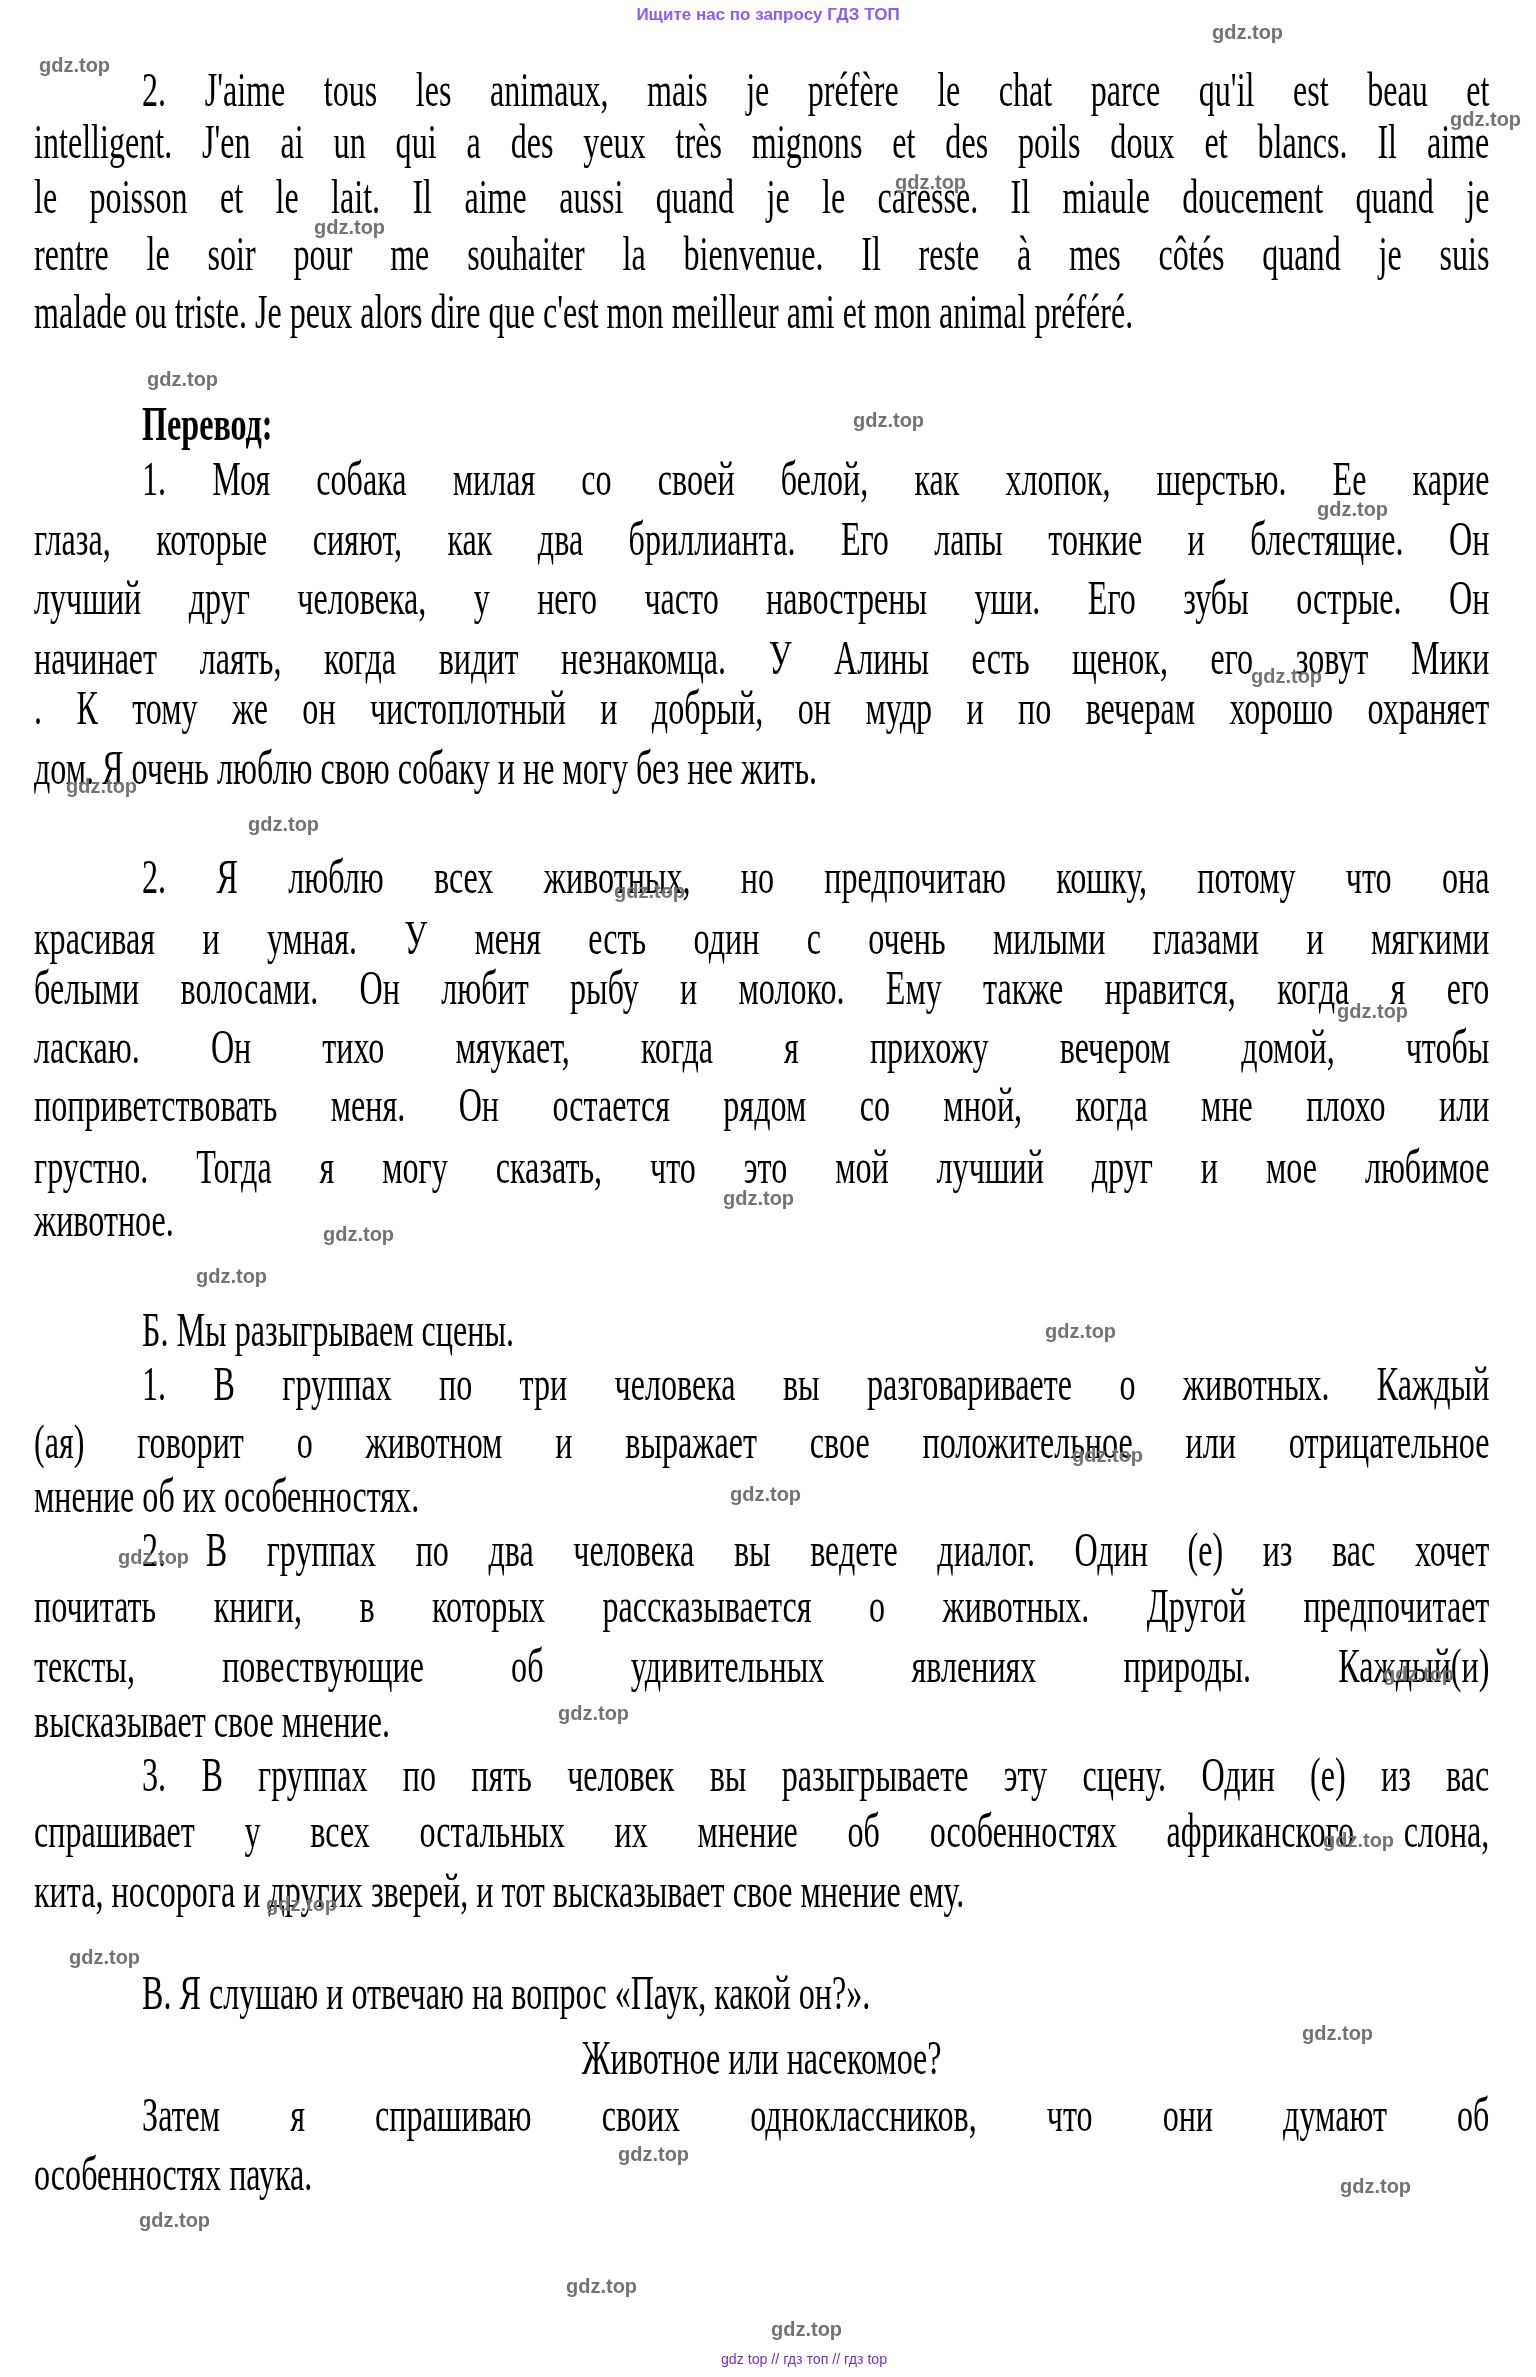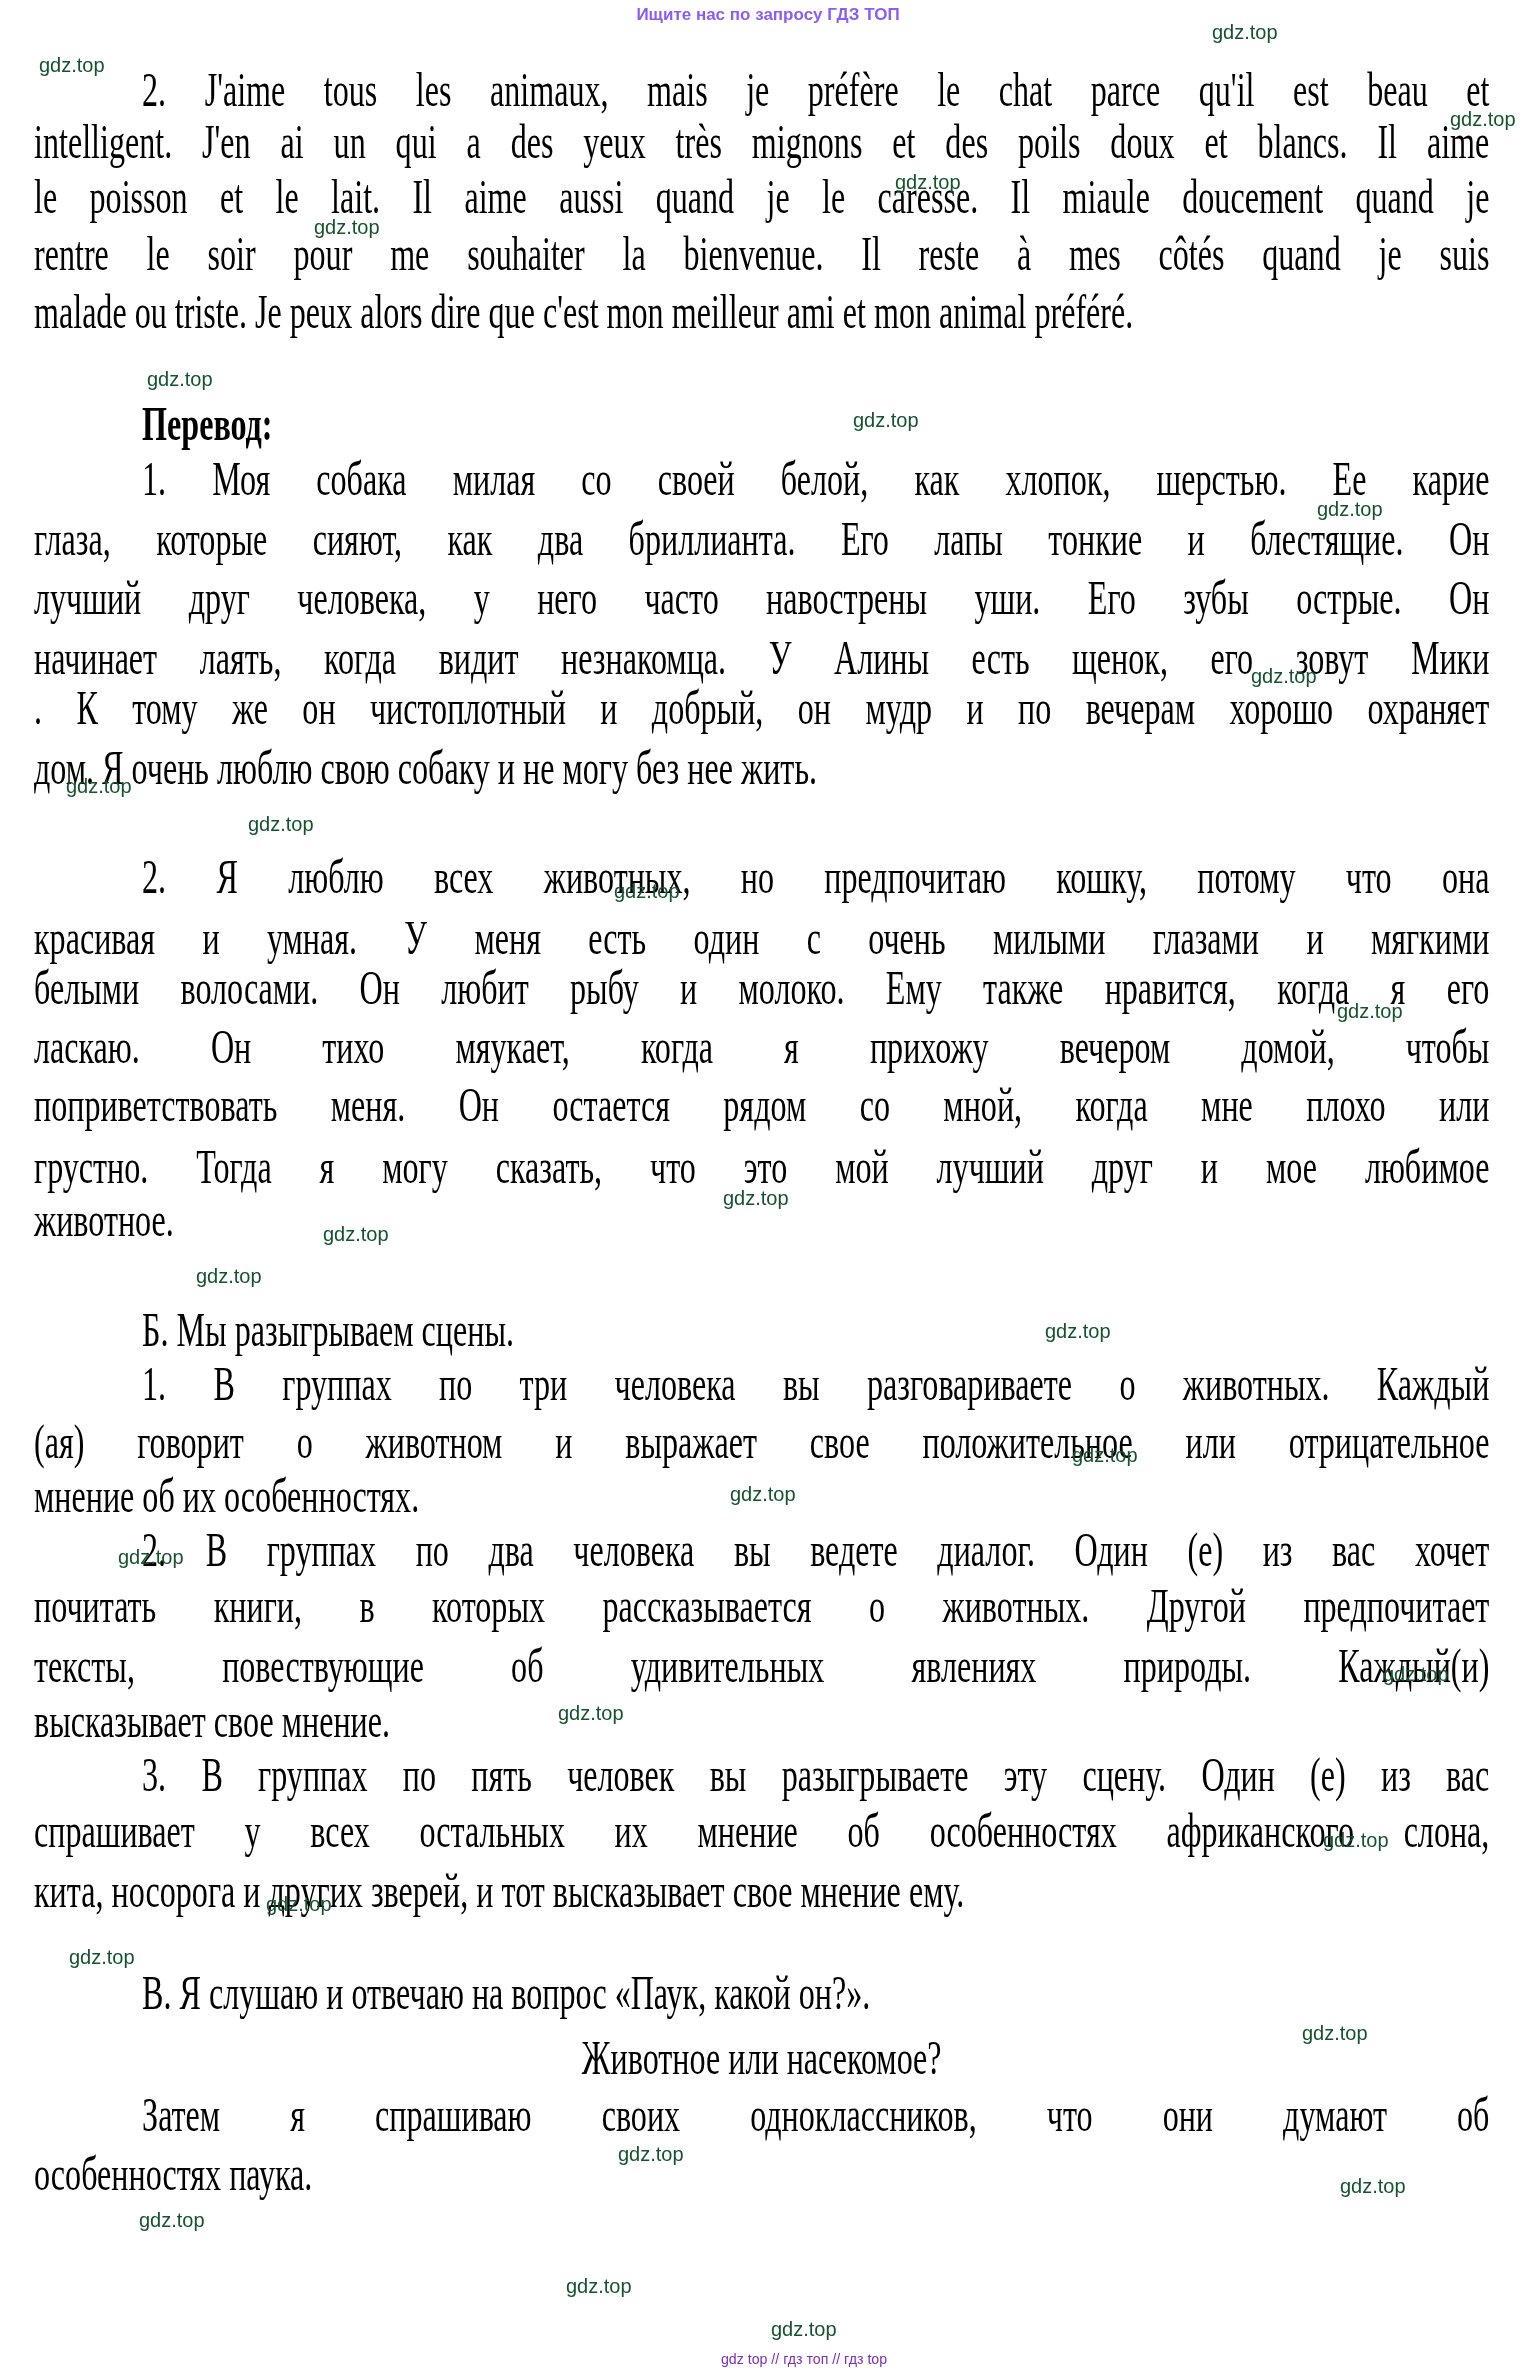--- a/index.html
+++ b/index.html
@@ -33,22 +33,23 @@
   }
   .tline.justify { display:flex; justify-content:space-between; }
   .tline.center  { text-align:center; }
   .tline.indent  { padding-left:165px; }
   .tline.bold    { font-weight:bold; }
   #watermark-layer { position:absolute; left:0; top:0; width:100%; height:100%; pointer-events:none; }
   .wm {
     position:absolute;
     font-family:"Liberation Sans", sans-serif;
     font-size:20px;
-    color:#14532d;
+    color:#737373;
     white-space:nowrap;
+    font-weight:bold;
   }
   #promo-footer {
     position:absolute; top:2351px; left:0; width:100%;
     text-align:center;
     font-family:"Liberation Sans", sans-serif;
     font-size:14.2px;
     color:#7b2fbf;
     padding-left:36px;
   }
 </style>

